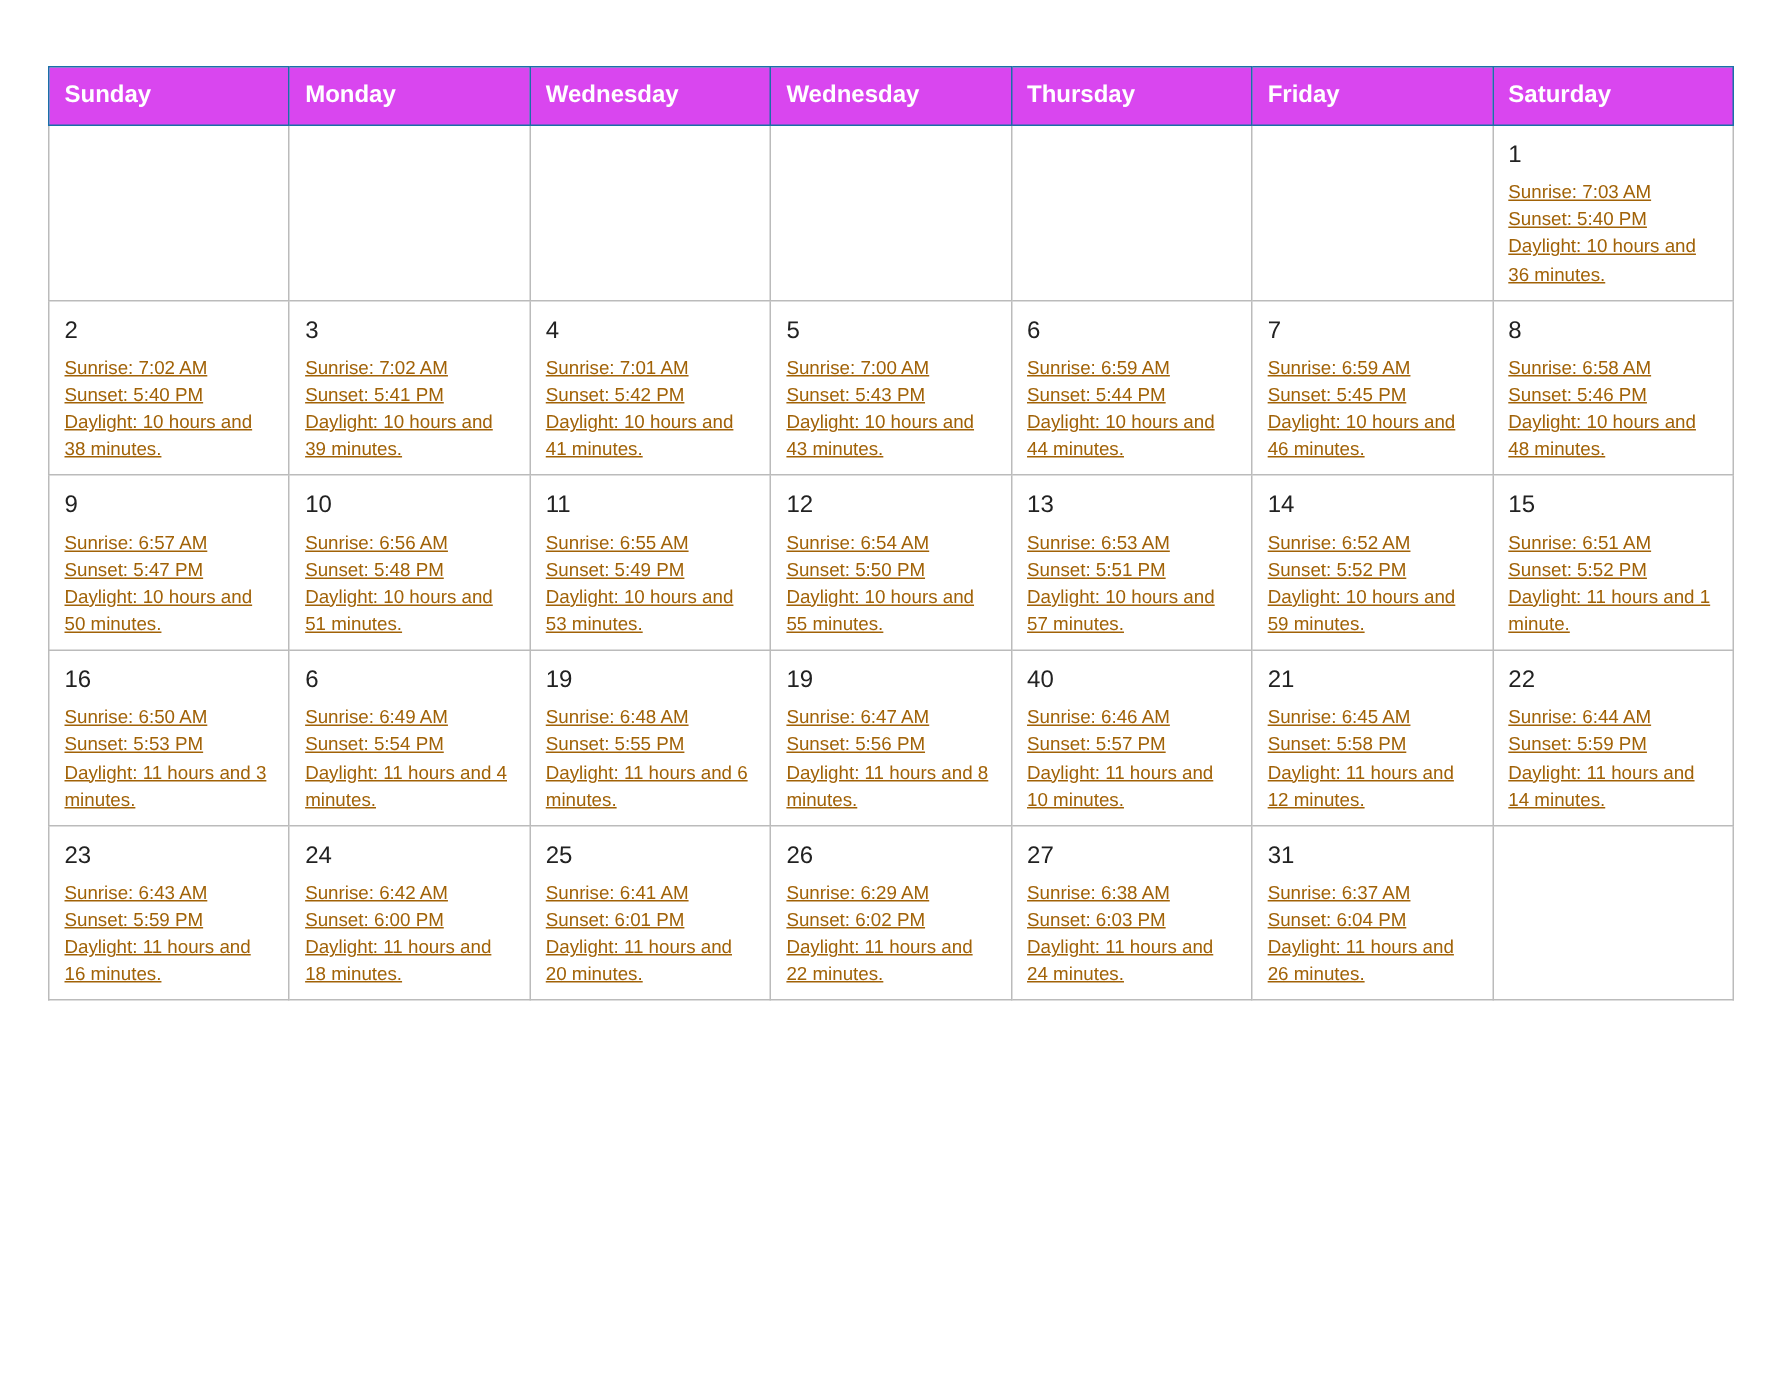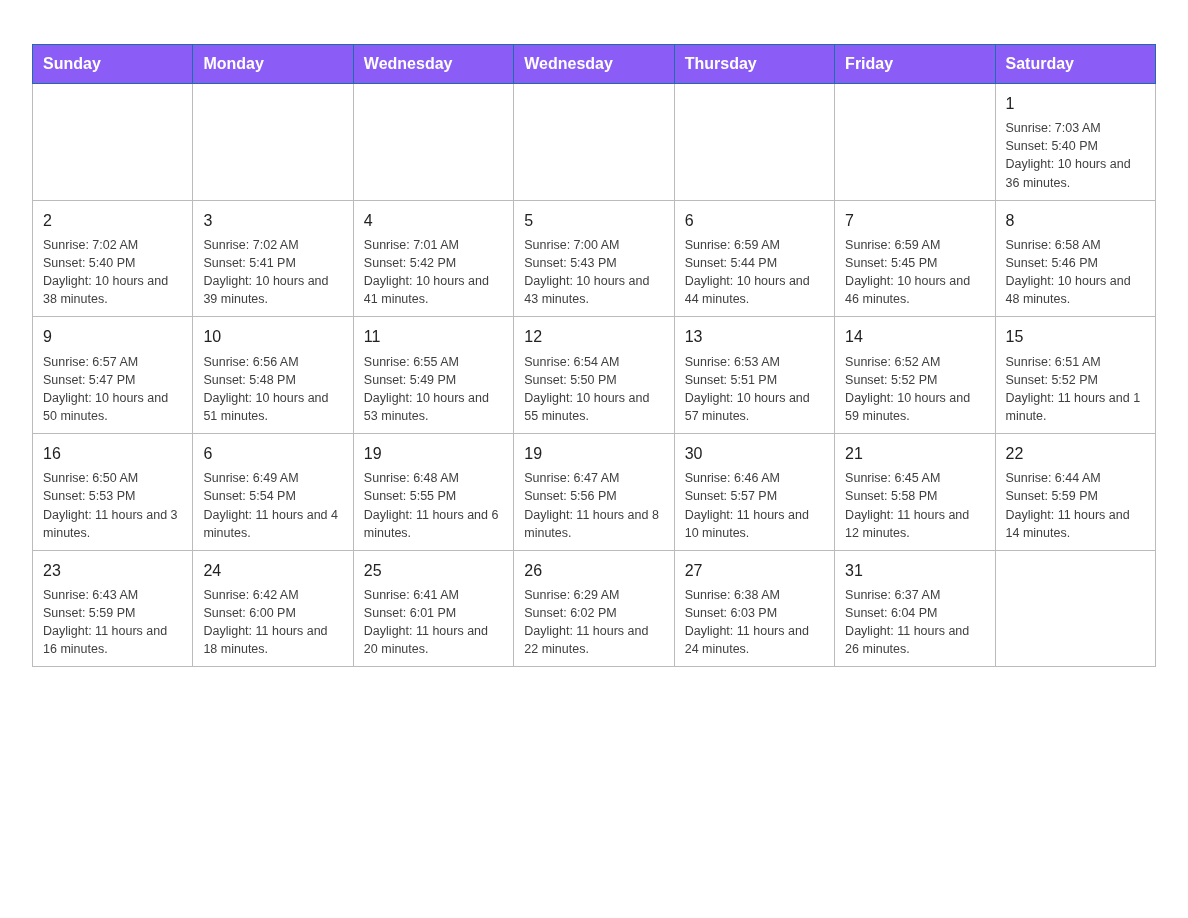--- a/index.html
+++ b/index.html
@@ -49,21 +49,21 @@
       font-size: 20px;
       color: #444;
       margin-top: 4px;
     }
     .calendar {
       width: 100%;
       border-collapse: collapse;
       border: 1.5px solid #999;
     }
     .calendar th {
-      background-color: #8b5cf6;
+      background-color: #d946ef;
       color: #fff;
       font-size: 16px;
       font-weight: bold;
       padding: 10px 10px;
       text-align: left;
       border: 1px solid #1a6fa8;
     }
     .calendar td {
       vertical-align: top;
       padding: 8px 10px;
@@ -76,22 +76,23 @@
     }
     .day-num {
       font-size: 16px;
       font-weight: normal;
       color: #222;
       display: block;
       margin-bottom: 4px;
     }
     .day-info {
       font-size: 12.5px;
-      color: #404040;
+      color: #a16207;
       line-height: 1.45;
+      text-decoration: underline;
     }
     tr.week-row td {
       height: 110px;
     }
     .empty { background: #fff; }
   </style>
 </head>
 <body>
 
 <div class="header">
@@ -233,21 +234,21 @@
 Sunset: 5:55 PM
 Daylight: 11 hours and 6 minutes.</div>
         </td>
         <td>
           <span class="day-num">19</span>
           <div class="day-info">Sunrise: 6:47 AM
 Sunset: 5:56 PM
 Daylight: 11 hours and 8 minutes.</div>
         </td>
         <td>
-          <span class="day-num">30</span>
+          <span class="day-num">40</span>
           <div class="day-info">Sunrise: 6:46 AM
 Sunset: 5:57 PM
 Daylight: 11 hours and 10 minutes.</div>
         </td>
         <td>
           <span class="day-num">21</span>
           <div class="day-info">Sunrise: 6:45 AM
 Sunset: 5:58 PM
 Daylight: 11 hours and 12 minutes.</div>
         </td>

